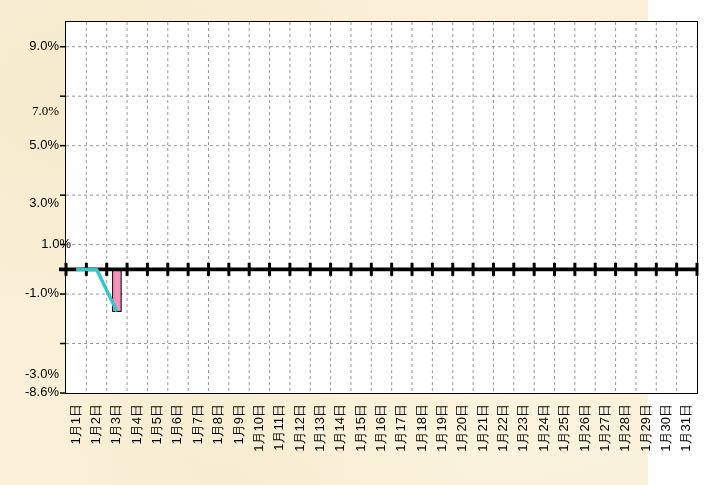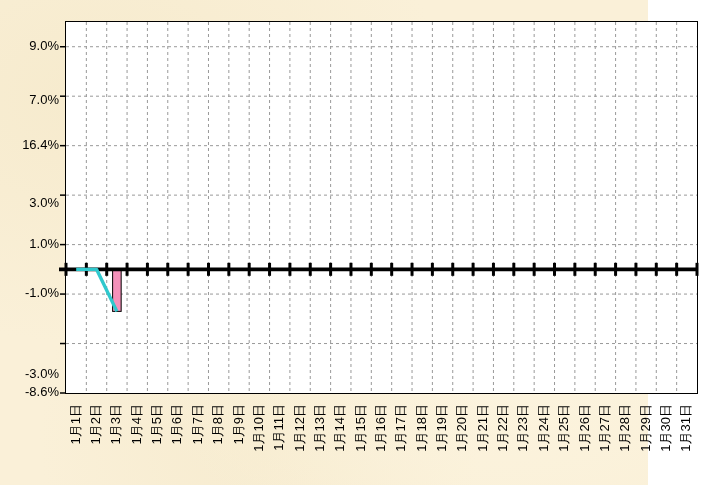--- a/index.html
+++ b/index.html
@@ -115,24 +115,24 @@
         <line x1="549.5806451612904" x2="549.5806451612904" y1="240.83333333333331" y2="253.83333333333331" stroke="#000000" stroke-width="3"></line>
         <line x1="569.9354838709677" x2="569.9354838709677" y1="240.83333333333331" y2="253.83333333333331" stroke="#000000" stroke-width="3"></line>
         <line x1="590.2903225806451" x2="590.2903225806451" y1="240.83333333333331" y2="253.83333333333331" stroke="#000000" stroke-width="3"></line>
         <line x1="610.6451612903226" x2="610.6451612903226" y1="240.83333333333331" y2="253.83333333333331" stroke="#000000" stroke-width="3"></line>
         <line x1="631" x2="631" y1="240.83333333333331" y2="253.83333333333331" stroke="#000000" stroke-width="3"></line>
         <polyline points="10.17741935483871,247.33333333333331 30.532258064516128,247.33333333333331 50.88709677419355,289.38" fill="none" stroke="#2FC8CD" stroke-width="3.4" stroke-linejoin="round" stroke-linecap="butt"></polyline>
       </svg>
   </div>
   <div>
       <div class="ylab" style="top: 37.7333px;">9.0%</div>
-      <div class="ylab" style="top: 92px;">7.0%</div>
-      <div class="ylab" style="top: 136.667px;">16.4%</div>
+      <div class="ylab" style="top: 103px; font-family: Liberation Serif, serif;">7.0%</div>
+      <div class="ylab" style="top: 136.667px;">5.0%</div>
       <div class="ylab" style="top: 195px;">3.0%</div>
-      <div class="ylab" style="top: 235.6px;">1.0%</div>
+      <div class="ylab" style="top: 235.6px; padding-left: 12px;">1.0%</div>
       <div class="ylab" style="top: 285.067px; text-align: right;">-1.0%</div>
       <div class="ylab" style="top: 334.533px; margin-top: 31px;">-3.0%</div>
       <div class="ylab" style="top: 384px;">-8.6%</div>
     </div>
   <div>
       <div class="xlab" style="left: 67.6774px;">1月1日</div>
       <div class="xlab" style="left: 88.0323px;">1月2日</div>
       <div class="xlab" style="left: 108.387px;">1月3日</div>
       <div class="xlab" style="left: 128.742px;">1月4日</div>
       <div class="xlab" style="left: 149.097px;">1月5日</div>

